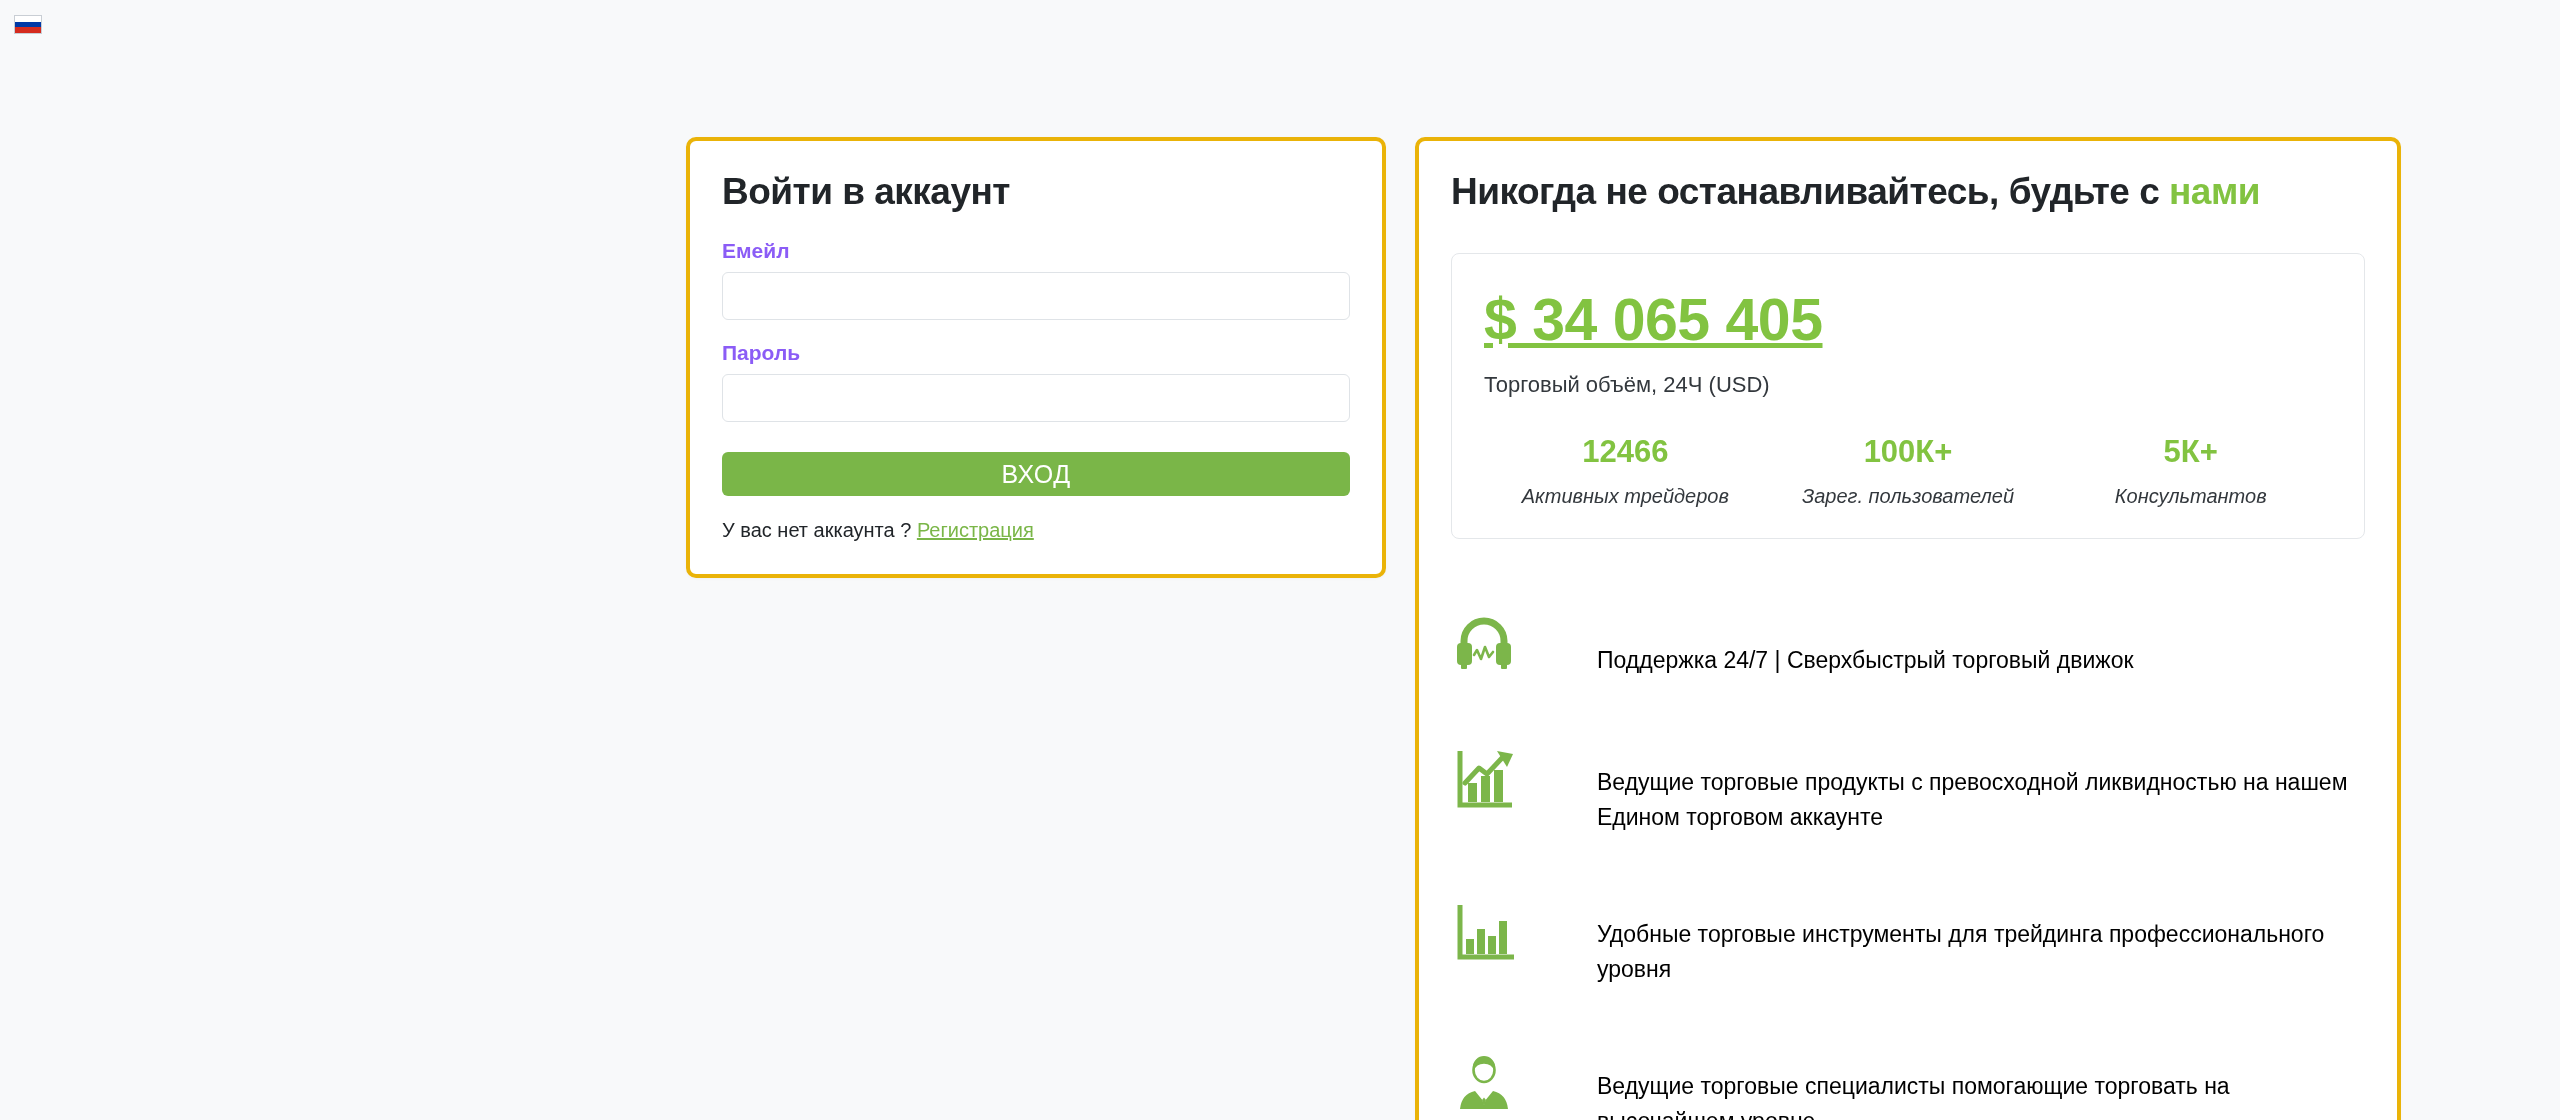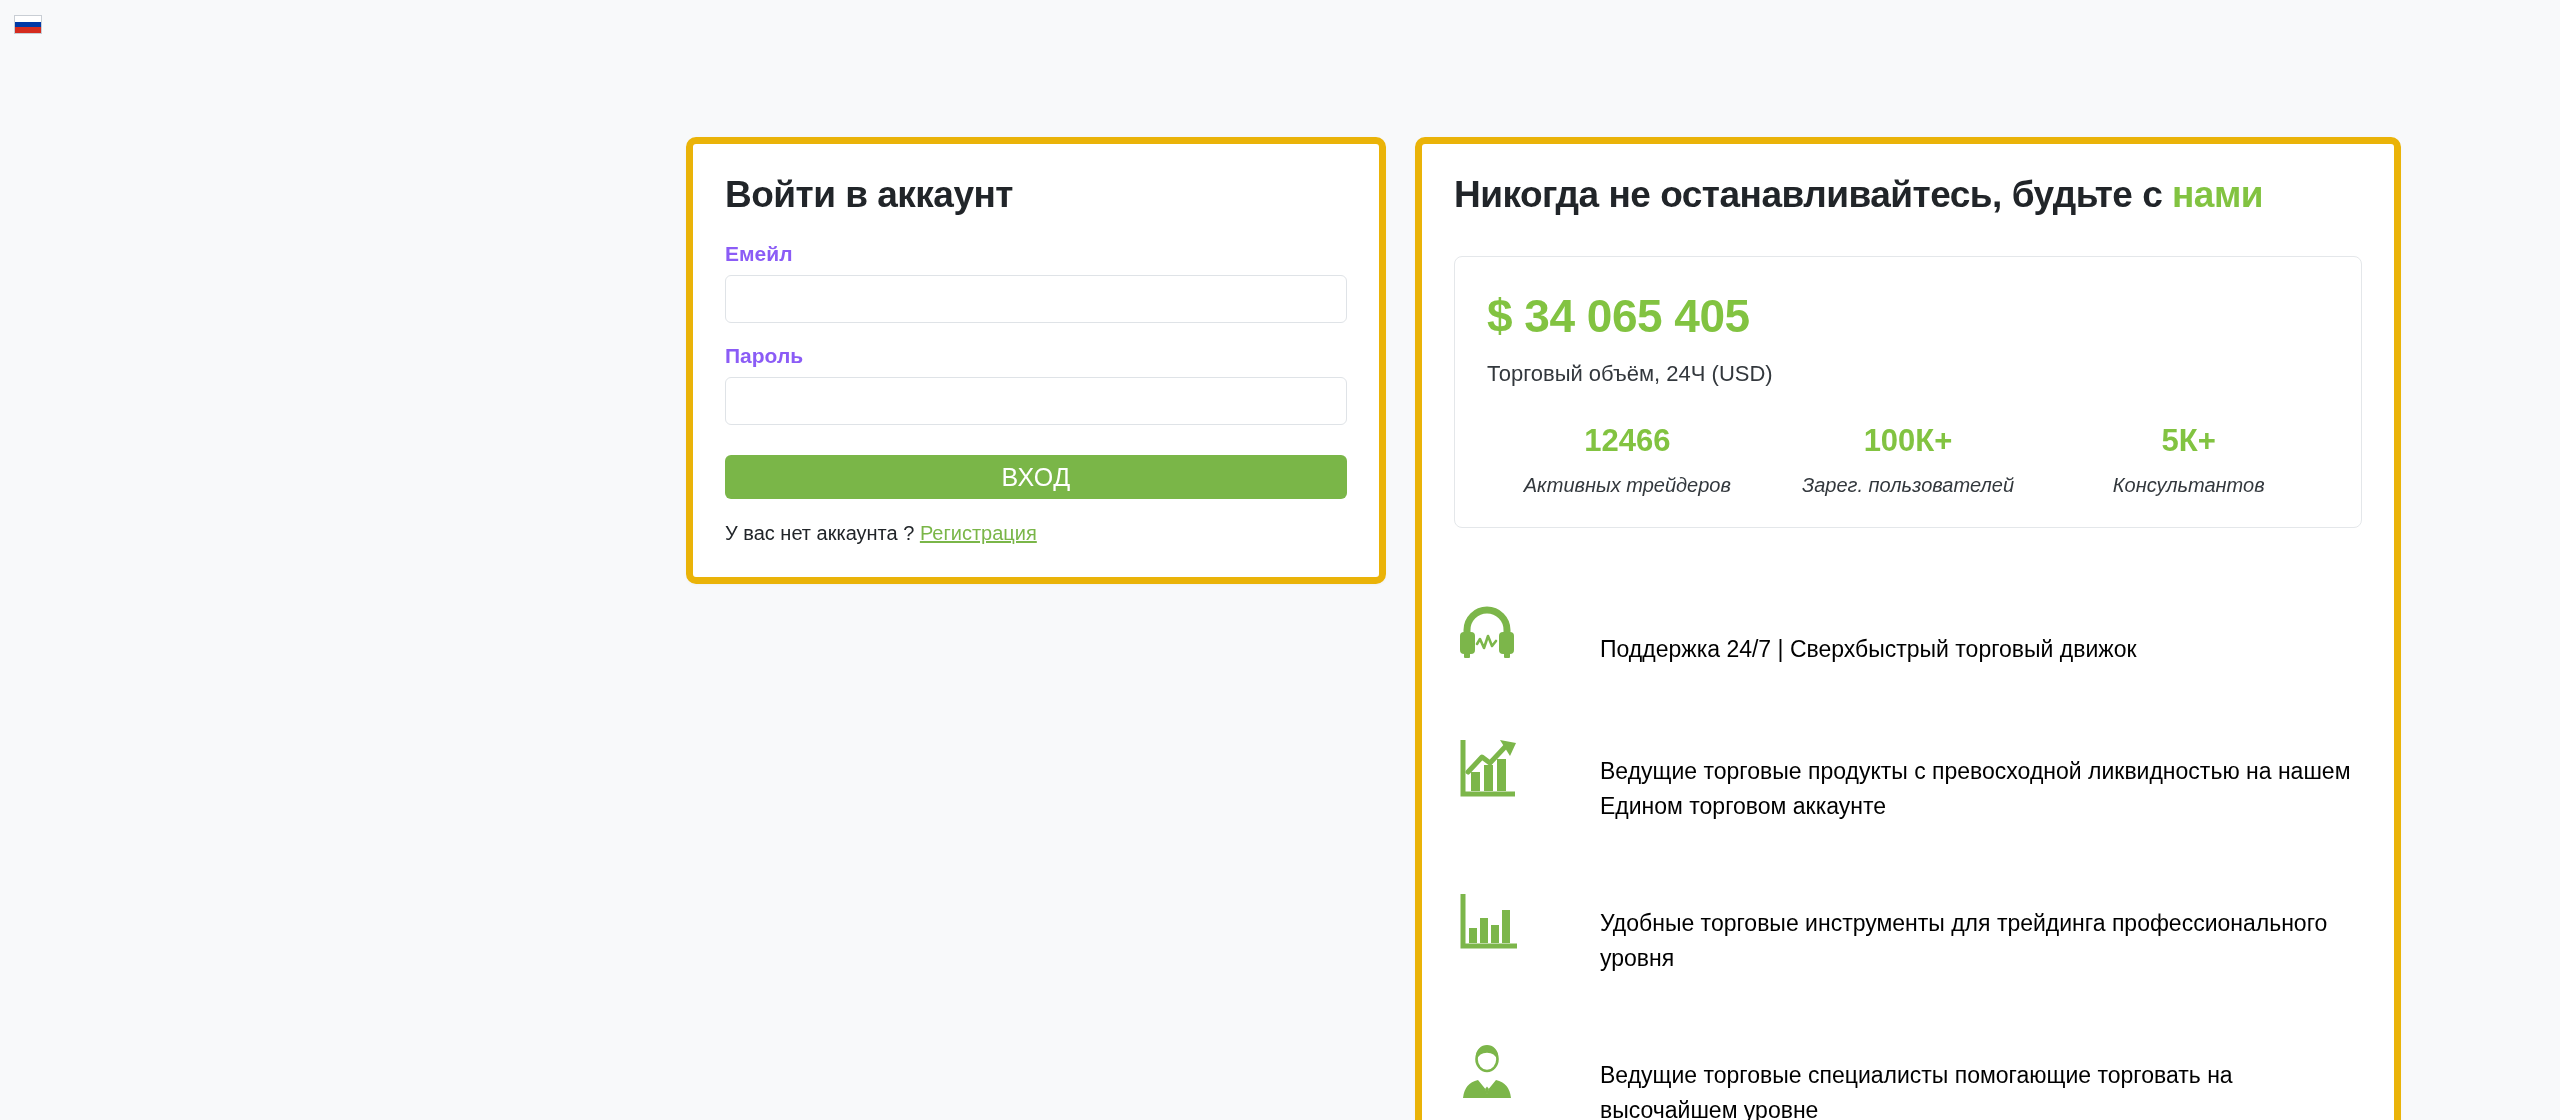--- a/index.html
+++ b/index.html
@@ -22,21 +22,21 @@
   .flag .s-white { background:#ffffff; }
   .flag .s-blue  { background:#0039a6; }
   .flag .s-red   { background:#d52b1e; }
 
   .cards {
     position:absolute; left:686px; top:137px;
     display:flex; gap:29px; align-items:flex-start;
   }
   .card {
     background:#ffffff;
-    border:7px solid #eab308;
+    border:4px solid #eab308;
     border-radius:10px;
     box-shadow:0 1px 3px rgba(0,0,0,0.03);
   }
 
   
   .login-card { width:700px; min-height:414px; padding:30px 32px 32px 32px; }
   .login-card h1 {
     font-size:37px; font-weight:bold; color:#212529;
     letter-spacing:-0.5px; margin-bottom:26px;
   }
@@ -68,21 +68,21 @@
     font-size:37px; font-weight:bold; color:#212529;
     letter-spacing:-0.5px; margin-bottom:40px;
   }
   .green { color:#82c341; }
 
   .volume-box {
     border:1px solid #e4e7ea; border-radius:8px;
     padding:32px 32px 30px 32px;
     min-height:270px;
   }
-  .volume-amount { font-size:46px; font-weight:bold; color:#82c341; letter-spacing:-0.5px; }
+  .volume-amount { font-size:59px; font-weight:bold; color:#82c341; letter-spacing:-0.5px;text-decoration:underline; }
   .volume-caption { font-size:22px; color:#33383d; margin-top:18px; }
   .stats-row { display:flex; margin-top:36px; }
   .stat { flex:1; text-align:center; }
   .stat-value { font-size:31px; font-weight:bold; color:#82c341; }
   .stat-label { font-size:20px; color:#33383d; margin-top:15px;font-style:italic; }
 
   .features { margin-top:56px; }
   .feature-row {
     display:flex; align-items:center;
     margin-bottom:40px; min-height:88px;

